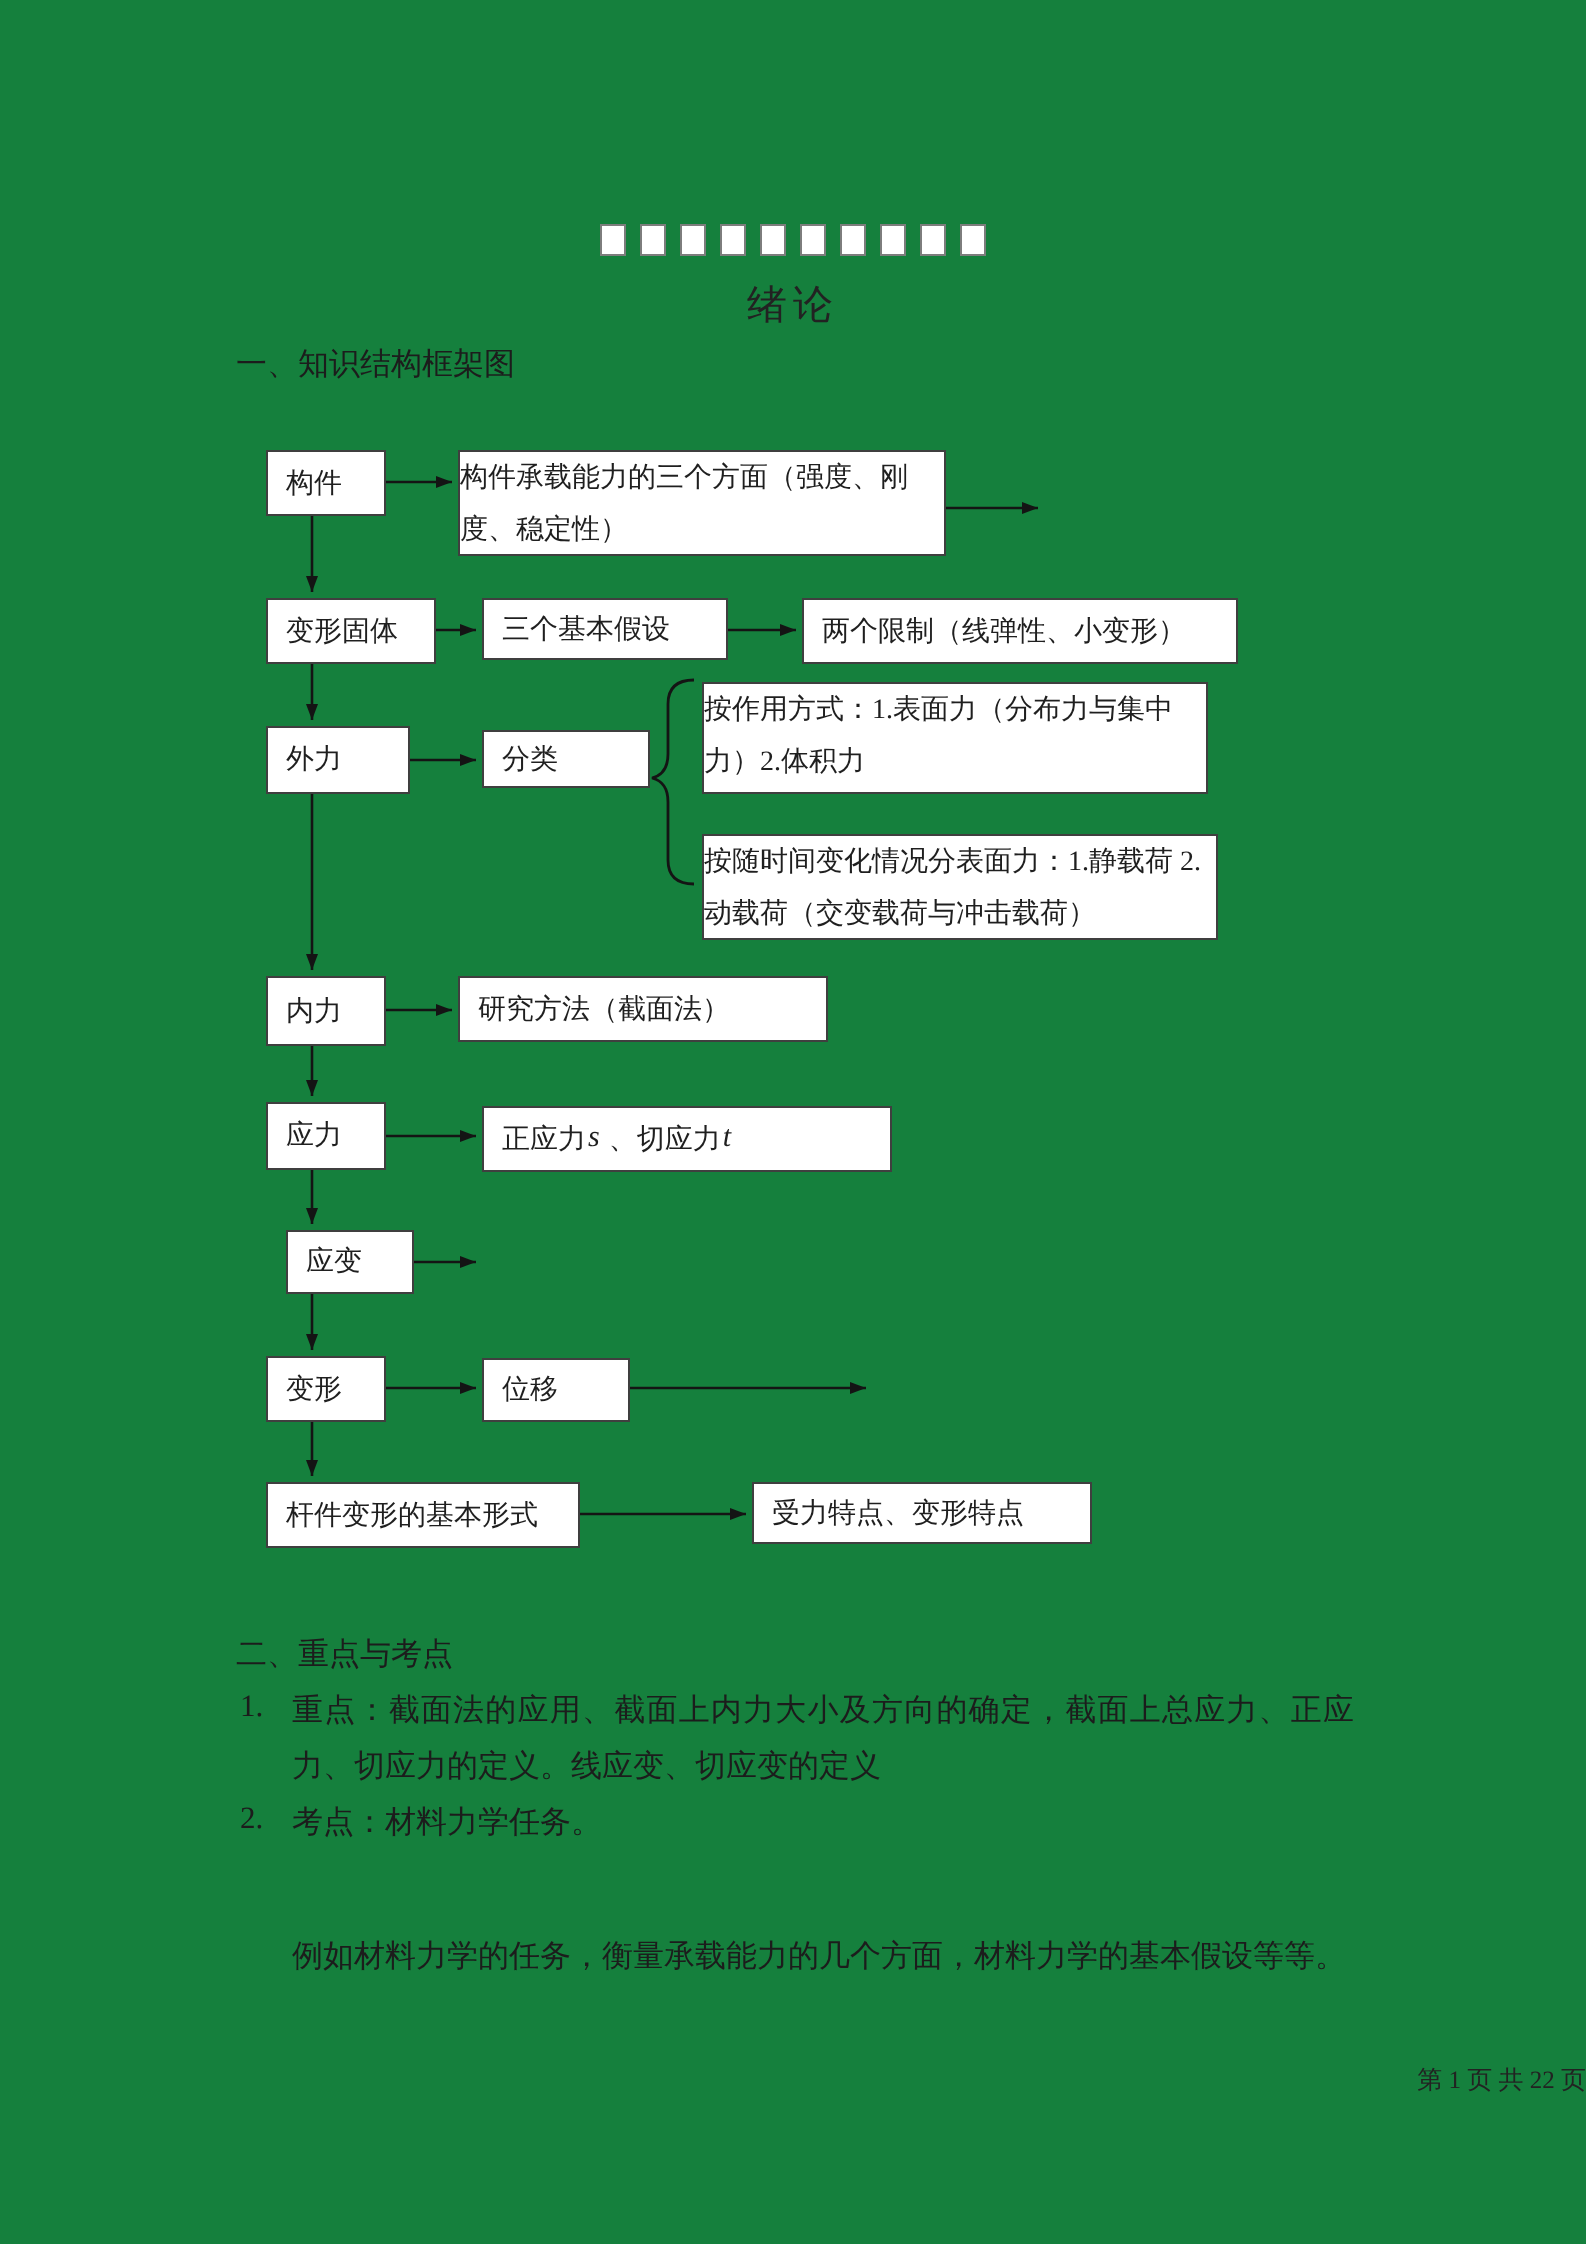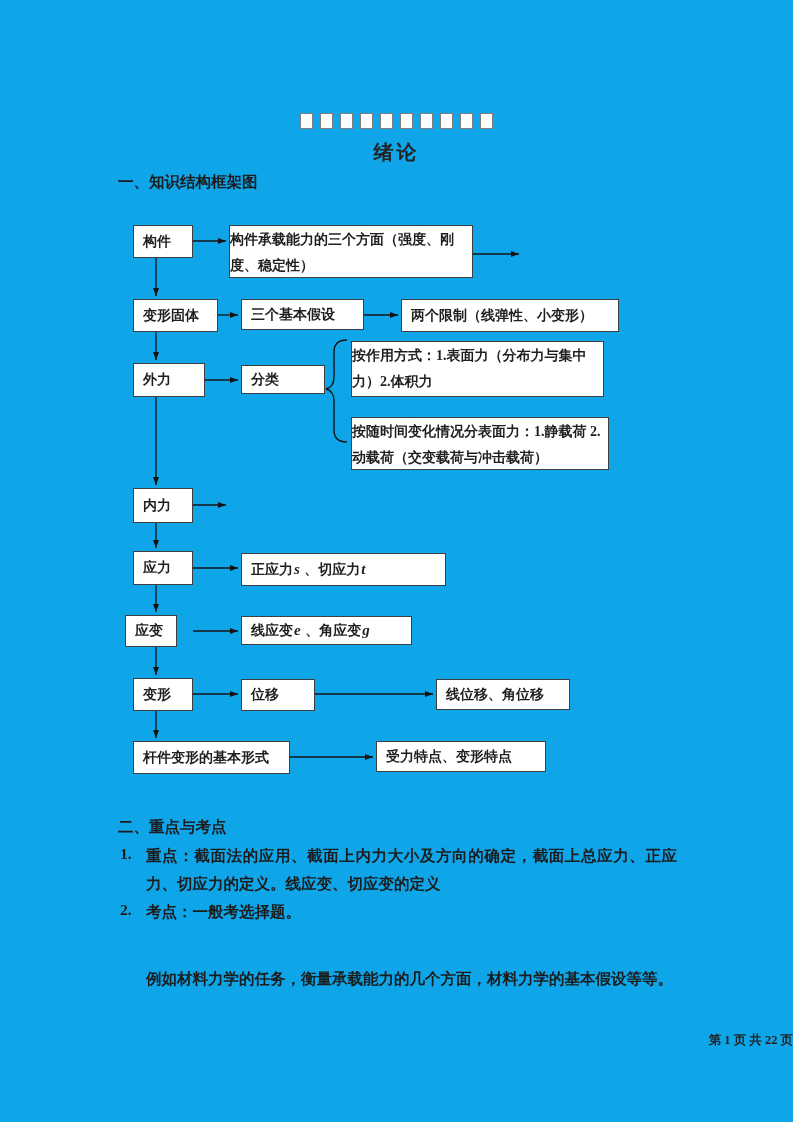--- a/index.html
+++ b/index.html
@@ -1,20 +1,20 @@
 <!DOCTYPE html>
 <html><head>
 <meta charset="utf-8">
 <style>
   * { margin:0; padding:0; box-sizing:border-box; }
   html,body { background:#ffffff; }
   body { font-family:"Liberation Serif","DejaVu Serif",serif; color:#1c1c1c; }
   #page {
-    position:relative; width:793px; height:1122px; background:#0ea5e9;
-    overflow:hidden; font-family:"Liberation Serif","DejaVu Serif",serif;font-weight:bold;
+    position:relative; width:793px; height:1122px; background:#15803d;
+    overflow:hidden; font-family:"Liberation Serif","DejaVu Serif",serif;
   }
   
   #tofu-row { position:absolute; top:111px; left:0; width:100%; text-align:center; }
   .tofu {
     display:inline-block; width:13px; height:16px; margin:0 3.5px;
     border:1px solid #7d7d7d; vertical-align:middle; background:#fff;
   }
   .subtitle {
     position:absolute; top:139px; left:0; width:100%; text-align:center;
     font-size:20px; letter-spacing:3px; color:#222;
@@ -87,49 +87,43 @@
   <div class="node" style="left:133px;top:299px;width:85px;height:33px">变形固体</div>
   <div class="node" style="left:401px;top:299px;width:218px;height:33px">两个限制（线弹性、小变形）</div>
   <div class="node" style="left:241px;top:299px;width:123px;height:31px">三个基本假设</div>
 
   <div class="node" style="left:133px;top:363px;width:72px;height:34px">外力</div>
   <div class="node" style="left:241px;top:365px;width:84px;height:29px">分类</div>
   <div class="node node-multi" style="left:351px;top:341px;width:253px;height:56px">按作用方式：1.表面力（分布力与集中力）2.体积力</div>
   <div class="node node-multi" style="left:351px;top:417px;width:258px;height:53px">按随时间变化情况分表面力：1.静载荷 2.动载荷（交变载荷与冲击载荷）</div>
 
   <div class="node" style="left:133px;top:488px;width:60px;height:35px">内力</div>
+  <div class="node" style="left:229px;top:488px;width:185px;height:33px">研究方法（截面法）</div>
 
   <div class="node" style="left:133px;top:551px;width:60px;height:34px">应力</div>
   <div class="node" style="left:241px;top:553px;width:205px;height:33px">
     <span>正应力</span>
       <i class="sym">s</i>
       <span> 、切应力</span>
       <i class="sym">t</i>
   </div>
 
-  <div class="node" style="left:125px;top:615px;width:52px;height:32px">应变</div>
-  <div class="node" style="left:241px;top:616px;width:171px;height:29px">
-    <span>线应变</span>
-      <i class="sym">e</i>
-      <span> 、角应变</span>
-      <i class="sym">g</i>
-  </div>
+  <div class="node" style="left:143px;top:615px;width:64px;height:32px">应变</div>
 
   <div class="node" style="left:133px;top:678px;width:60px;height:33px">变形</div>
   <div class="node" style="left:241px;top:679px;width:74px;height:32px">位移</div>
-  <div class="node" style="left:436px;top:679px;width:134px;height:31px">线位移、角位移</div>
 
   <div class="node" style="left:133px;top:741px;width:157px;height:33px">杆件变形的基本形式</div>
   <div class="node" style="left:376px;top:741px;width:170px;height:31px">受力特点、变形特点</div>
 
   <div class="h-sec" style="top:817px;">二、重点与考点</div>
 
   <div class="note-num" style="left:120px;top:845px;">1.</div>
   <div class="note-line" style="left:146px;top:873px;">力、切应力的定义。线应变、切应变的定义</div>
   <div class="note-line just" style="left:146px;top:845px;">重点：截面法的应用、截面上内力大小及方向的确定，截面上总应力、正应</div>
 
   <div class="note-num" style="left:120px;top:901px;">2.</div>
-  <div class="note-line" style="left:146px;top:901px;">考点：一般考选择题。</div>
+  <div class="note-line" style="left:146px;top:901px;">考点：材料力学任务。</div>
   <div class="note-line" style="left:146px;top:929px;margin-top:39px;">例如材料力学的任务，衡量承载能力的几个方面，材料力学的基本假设等等。</div>
 
   <div class="footer">第 1 页  共 22 页</div>
 
 </div>
 
 </body></html>

